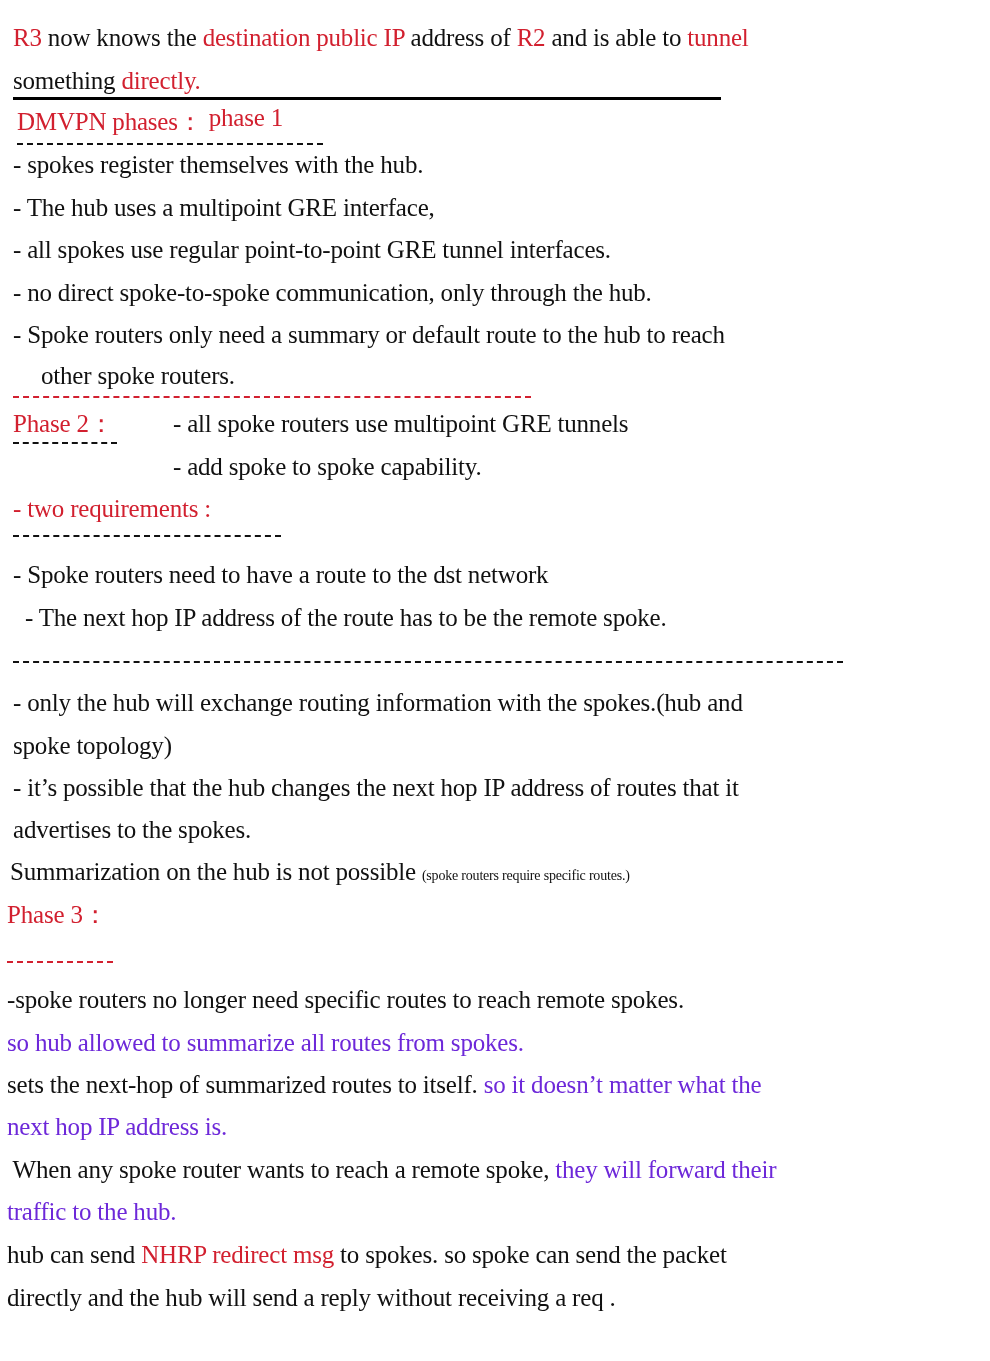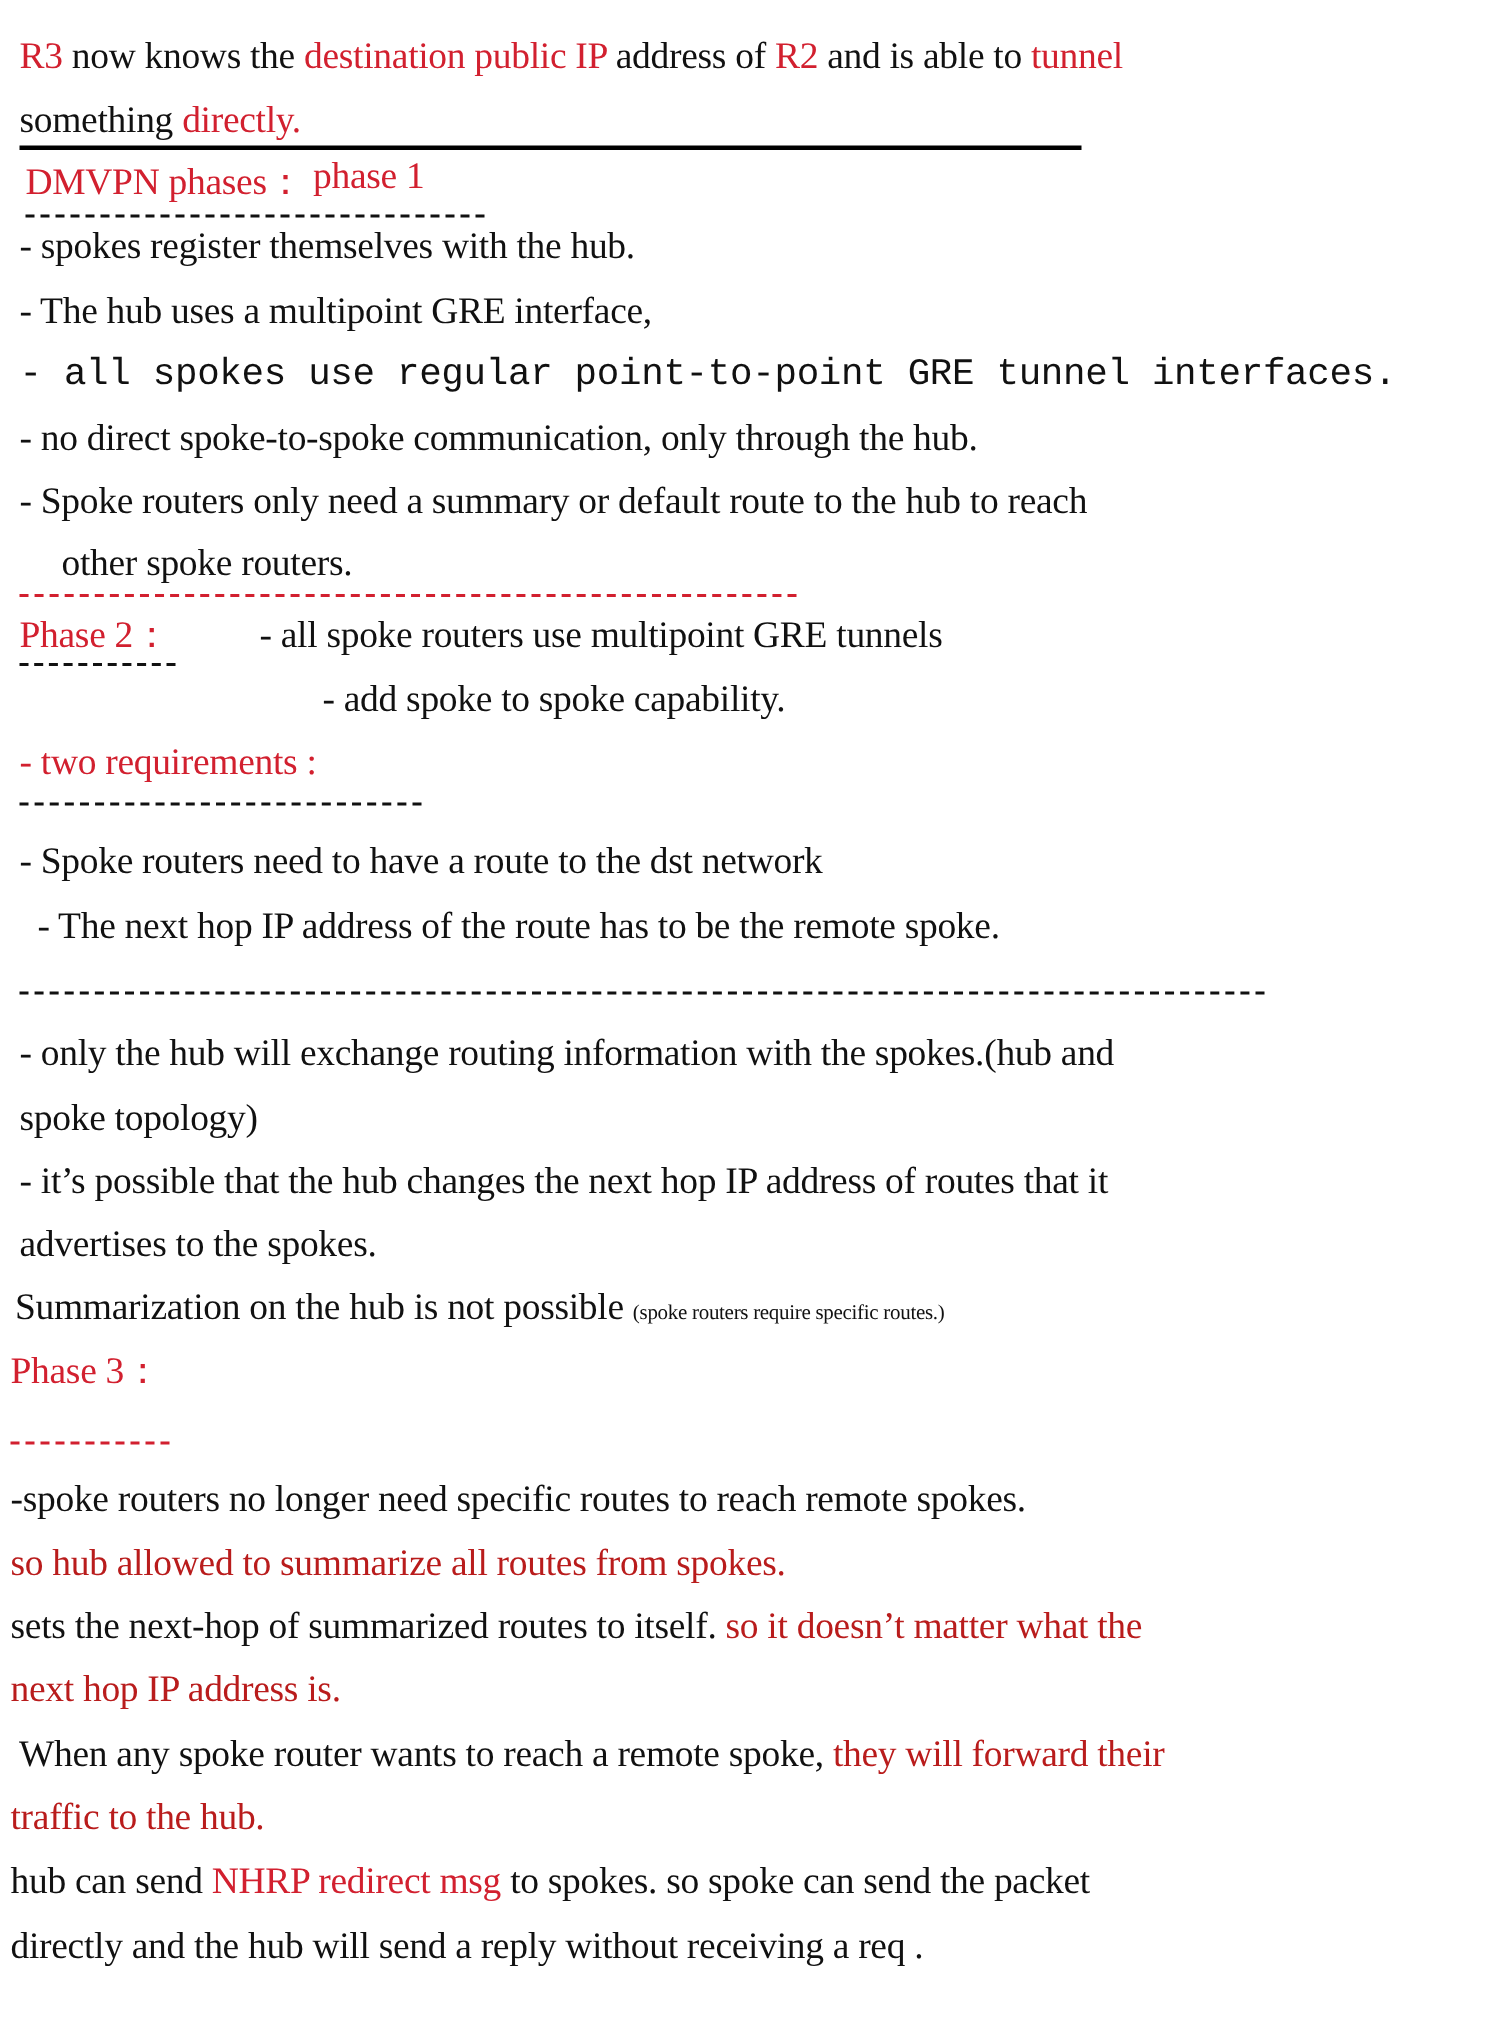--- a/index.html
+++ b/index.html
@@ -1,20 +1,20 @@
 <!DOCTYPE html>
 <html><head>
 <meta charset="utf-8">
 <style>
   html,body{margin:0;padding:0;background:#fff;}
   body{width:990px;height:1361px;position:relative;overflow:hidden;
        font-family:"Liberation Serif","DejaVu Serif",serif;color:#111;}
   .ln{position:absolute;white-space:nowrap;font-size:25px;line-height:30px;letter-spacing:-0.2px;}
   .red{color:#d2202f;}
-  .green{color:#b91c1c;}
+  .green{color:#6d28d9;}
   .small{font-size:14px;}
   .dash{position:absolute;height:0;border-top:2px dashed #111;}
   .dash.red{border-top-color:#d2202f;}
   .rule{position:absolute;height:3px;background:#000;}
 </style>
 </head>
 <body>
 
 <div class="ln" style="left:13px;top:23px;">
   <span class="red">R3</span><span> now knows the </span><span class="red">destination public IP</span><span> address of </span><span class="red">R2</span><span> and is able to </span><span class="red">tunnel</span>
@@ -25,30 +25,30 @@
 <div class="rule" style="left:13px;top:97px;width:708px;"></div>
 
 <div class="ln red" style="left:17px;top:107px;">
   <span>DMVPN phases：</span>
   <span style="position:relative;top:-4px;text-align:right;">phase 1</span>
 </div>
 <div class="dash" style="left:17px;top:143px;width:306px;"></div>
 
 <div class="ln" style="left:13px;top:150px;">- spokes register themselves with the hub.</div>
 <div class="ln" style="left:13px;top:193px;">- The hub uses a multipoint GRE interface,</div>
-<div class="ln" style="left:13px;top:235px;font-family:Liberation Mono, monospace;">- all spokes use regular point-to-point GRE tunnel interfaces.</div>
+<div class="ln" style="left:13px;top:235px;">- all spokes use regular point-to-point GRE tunnel interfaces.</div>
 <div class="ln" style="left:13px;top:278px;">- no direct spoke-to-spoke communication, only through the hub.</div>
 <div class="ln" style="left:13px;top:320px;">- Spoke routers only need a summary or default route to the hub to reach</div>
 <div class="ln" style="left:41px;top:361px;">other spoke routers.</div>
 <div class="dash red" style="left:13px;top:396px;width:518px;"></div>
 
 <div class="ln red" style="left:13px;top:409px;">Phase 2：</div>
 <div class="dash" style="left:13px;top:442px;width:104px;"></div>
 <div class="ln" style="left:173px;top:409px;">- all spoke routers use multipoint GRE tunnels</div>
-<div class="ln" style="left:173px;top:452px;margin-left:42px;">- add spoke to spoke capability.</div>
+<div class="ln" style="left:173px;top:452px;">- add spoke to spoke capability.</div>
 
 <div class="ln red" style="left:13px;top:494px;">- two requirements :</div>
 <div class="dash" style="left:13px;top:535px;width:268px;"></div>
 
 <div class="ln" style="left:13px;top:560px;">- Spoke routers need to have a route to the dst network</div>
 <div class="ln" style="left:13px;top:603px;margin-left:12px;">- The next hop IP address of the route has to be the remote spoke.</div>
 <div class="dash" style="left:13px;top:661px;width:830px;"></div>
 
 <div class="ln" style="left:13px;top:688px;">- only the hub will exchange routing information with the spokes.(hub and</div>
 <div class="ln" style="left:13px;top:731px;">spoke topology)</div>

